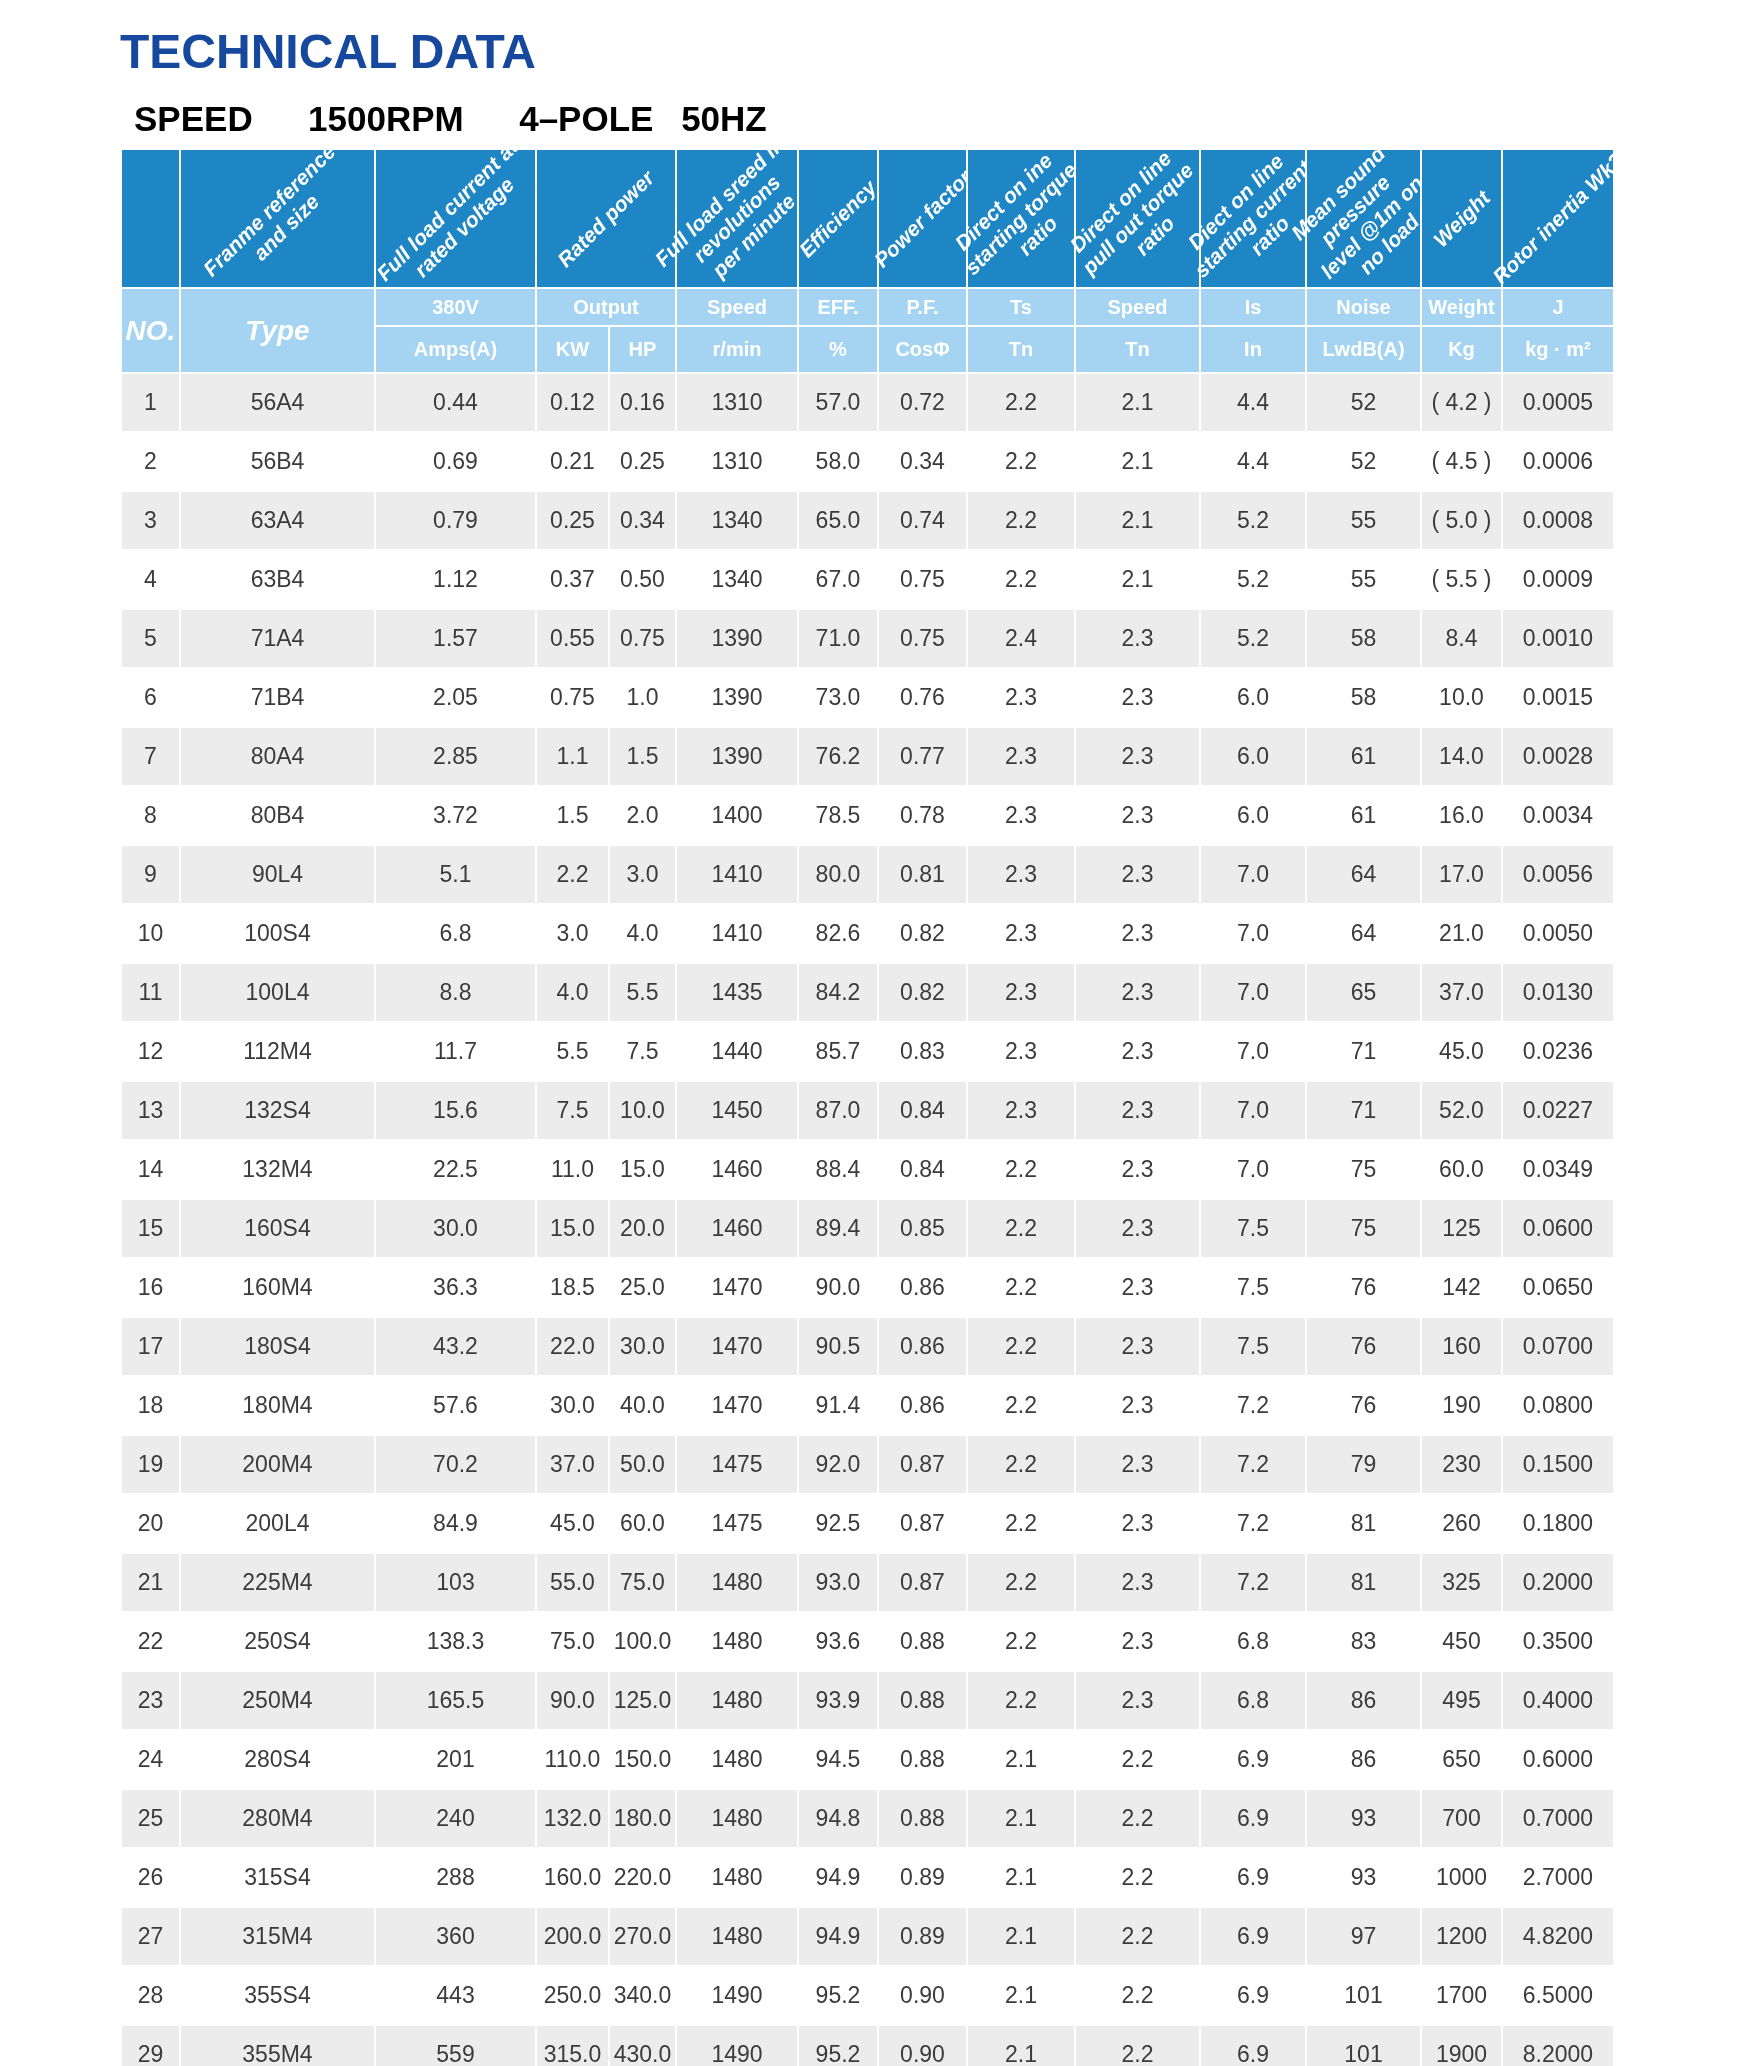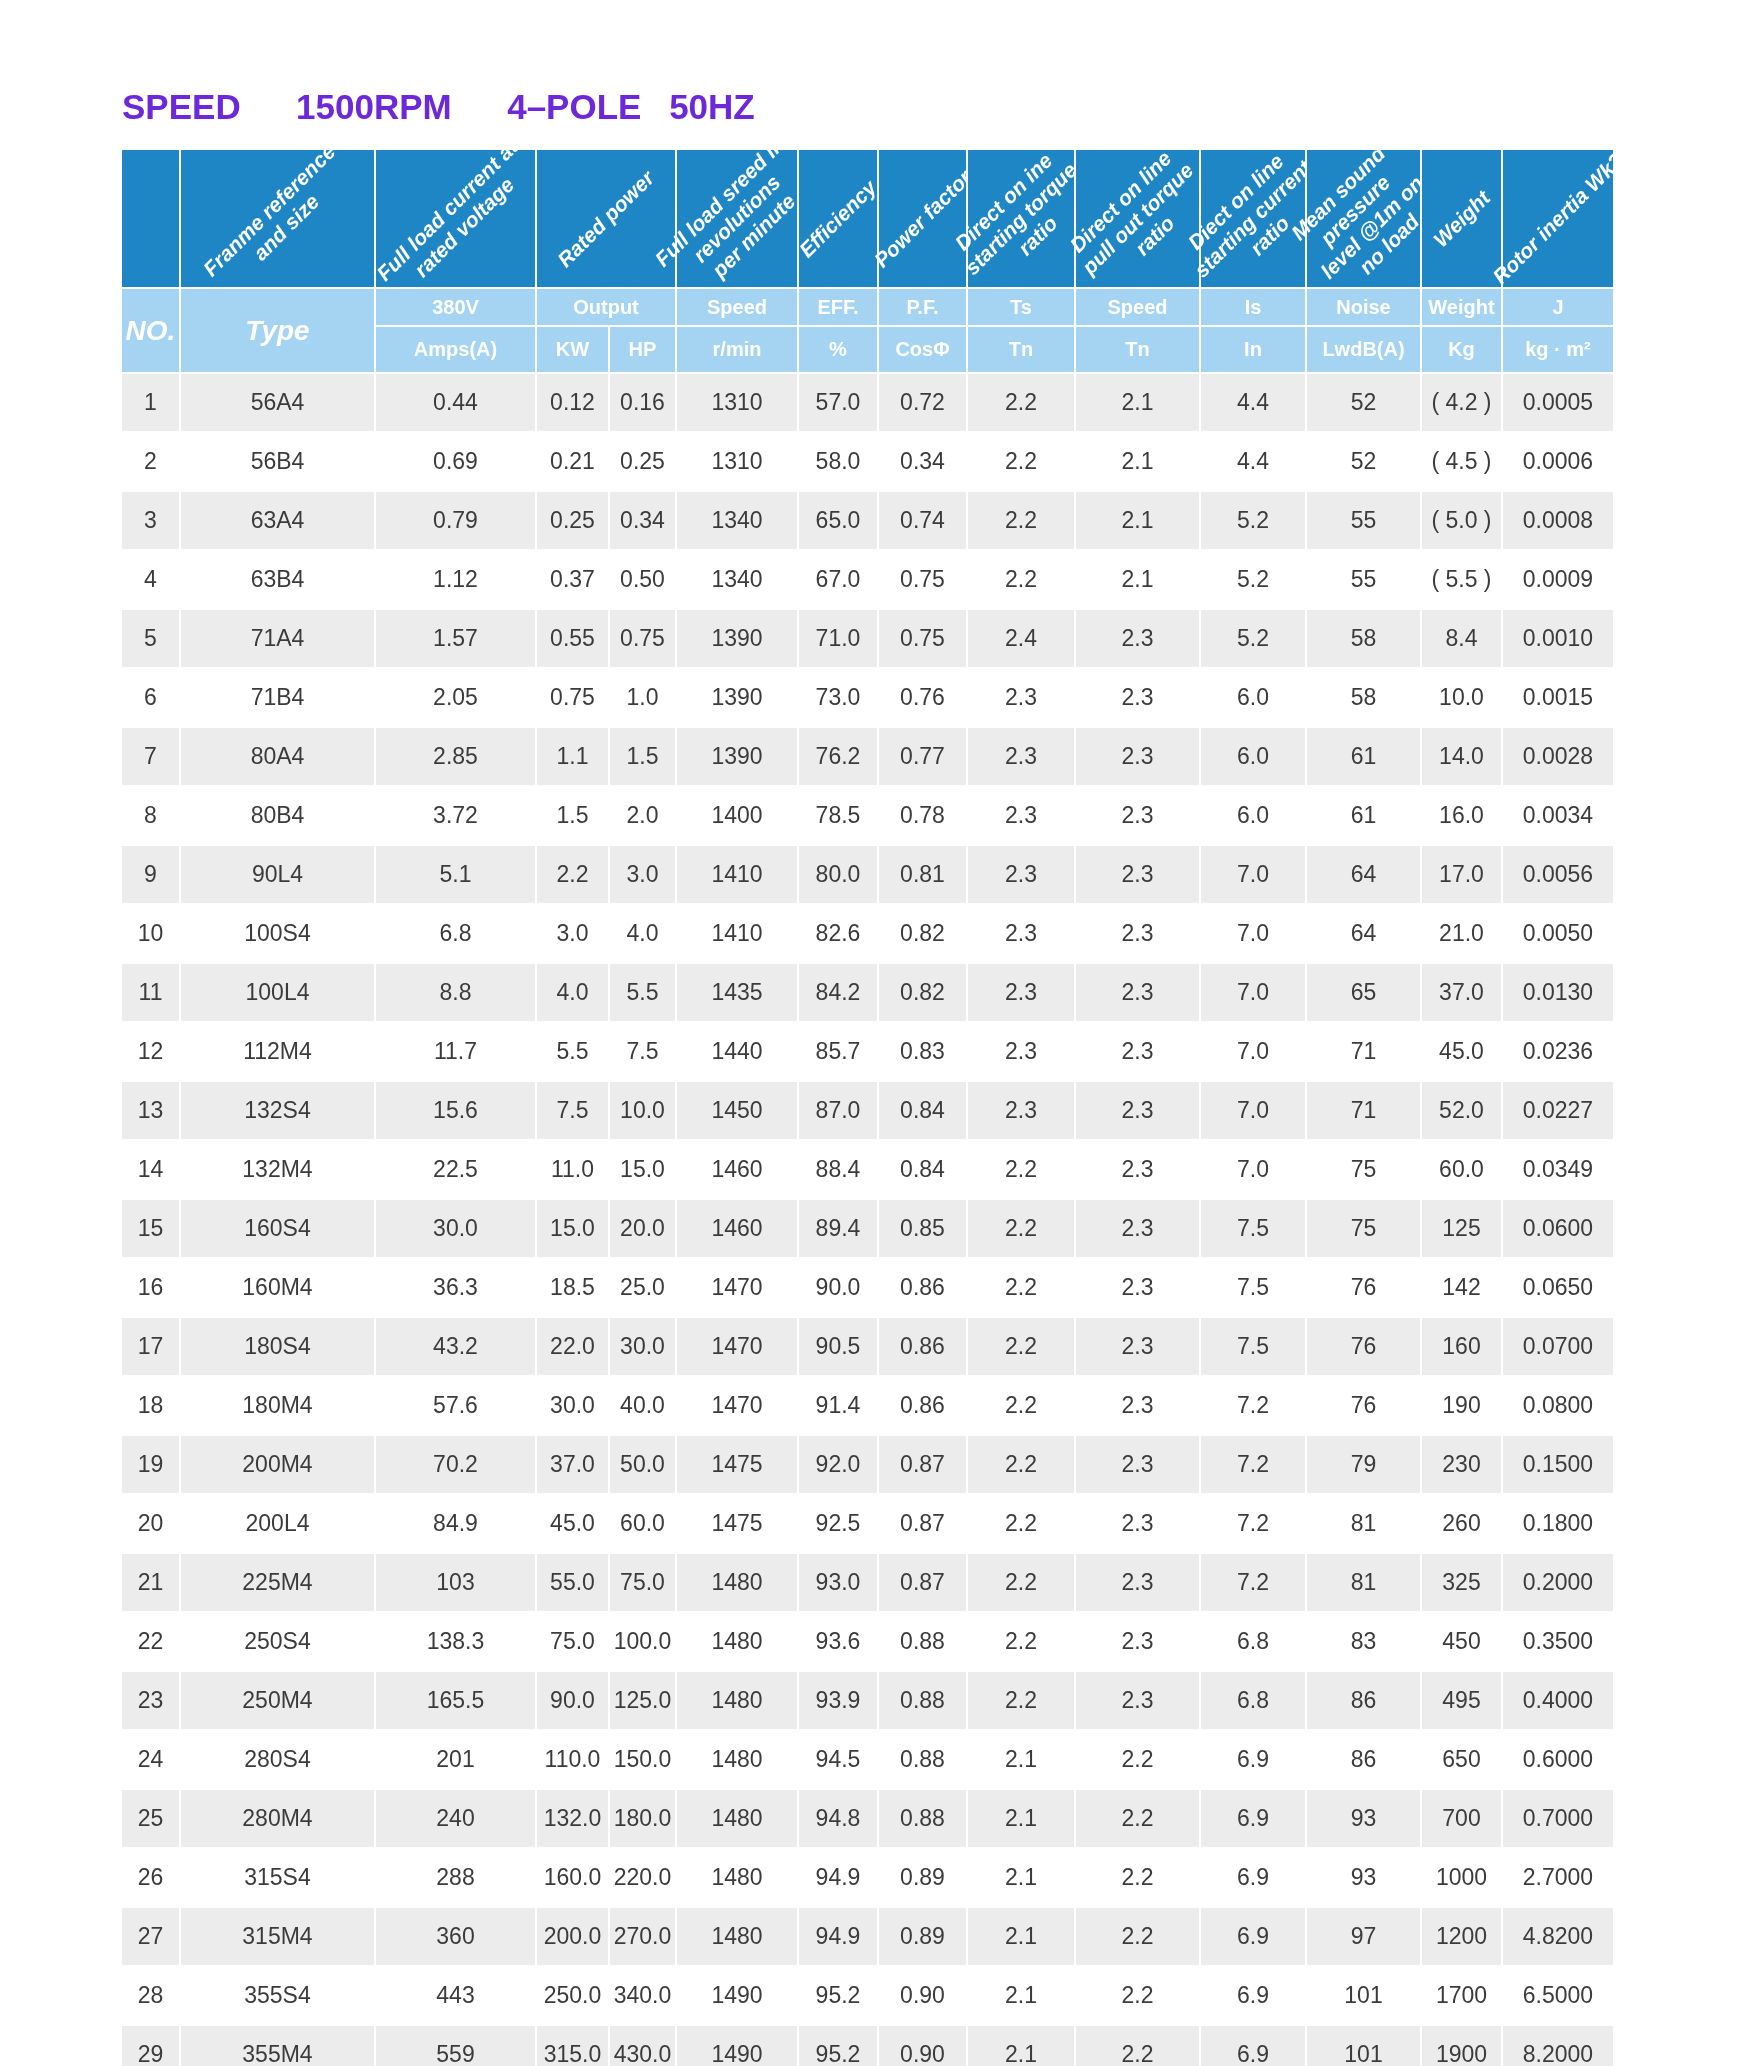--- a/index.html
+++ b/index.html
@@ -1,22 +1,22 @@
 <!DOCTYPE html>
 <html style="font-size:11.2px"><head>
 <meta charset="utf-8">
 <style>
   html,body{margin:0;padding:0;background:#ffffff;}
   body{font-family:"Liberation Sans", sans-serif;}
   .page{position:relative;width:1757px;height:2066px;background:#ffffff;overflow:hidden;}
 
   .title{position:absolute;left:120px;top:26.6px;margin:0;font-size:48px;line-height:1.05;
          font-weight:bold;letter-spacing:0px;color:#16499e;}
-  .subtitle{position:absolute;left:122px;top:89px;margin:0;font-size:35px;line-height:1.05;
-         font-weight:bold;color:#6d28d9;word-spacing:18px;white-space:pre;}
+  .subtitle{position:absolute;left:122px;top:89px;margin:12px;font-size:35px;line-height:1.05;
+         font-weight:bold;color:#000000;word-spacing:18px;white-space:pre;}
 
   table.tech{position:absolute;left:120px;top:148px;width:1492px;border-collapse:collapse;
          table-layout:fixed;}
   table.tech th, table.tech td{border:2.8px solid #ffffff;padding:0;margin:0;}
 
   .band-dark th{background:#1e86c4;height:137px;position:relative;overflow:visible;}
   .rot{position:absolute;left:50%;top:50%;transform:translate(-50%,-50%) rotate(-45deg);
        color:#ffffff;font-weight:bold;font-style:italic;font-size:21px;line-height:1.15;
        text-align:center;white-space:pre-line;width:max-content;}
 
@@ -28,20 +28,21 @@
 
   tbody td{height:57px;text-align:center;vertical-align:middle;font-size:23px;color:#3b3b3b;
        background:#ffffff;}
   tbody tr:nth-child(odd) td{background:#ececec;}
 </style>
 </head>
 <body>
 
 <div class="page">
 
+  <h1 class="title">TECHNICAL DATA</h1>
   <h2 class="subtitle">SPEED  1500RPM  4–POLE 50HZ</h2>
 
   <table class="tech">
     <colgroup>
       <col style="width:59px">
         <col style="width:195px">
         <col style="width:161px">
       <col style="width:73px">
         <col style="width:67px">
         <col style="width:122px">

